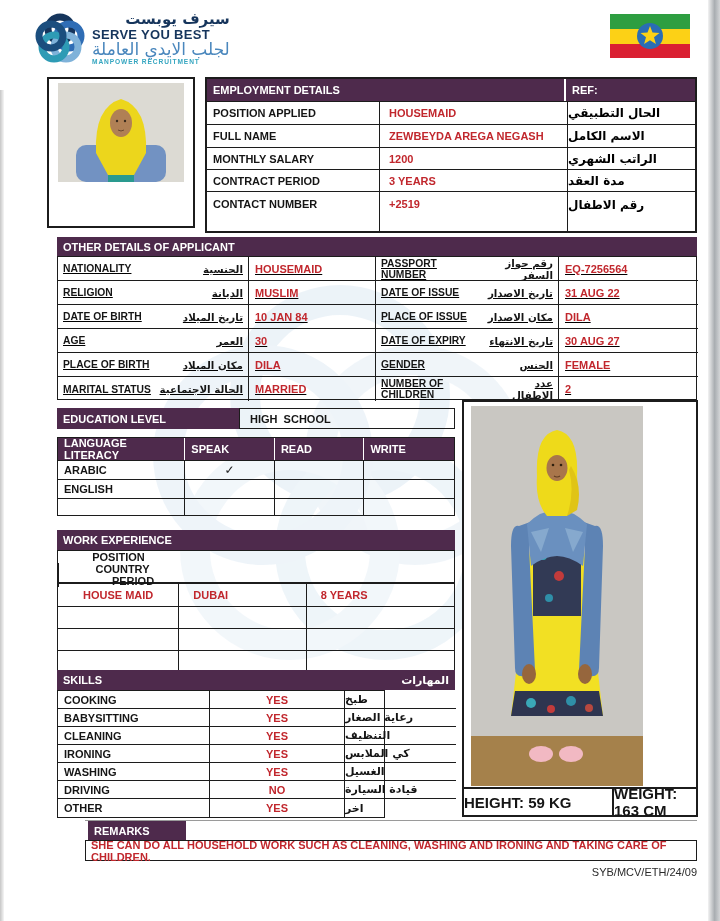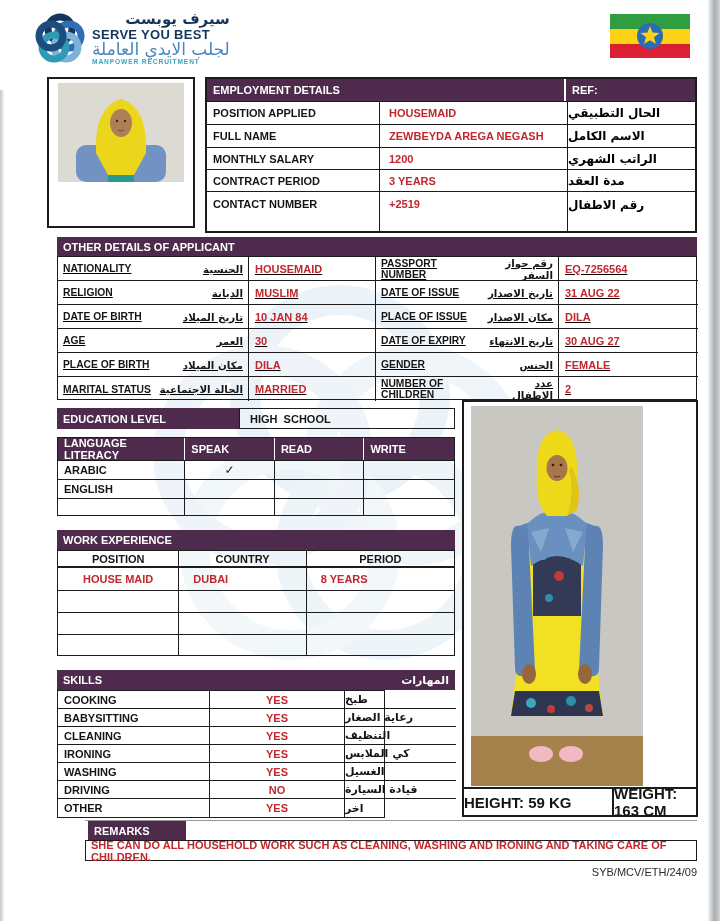--- a/index.html
+++ b/index.html
@@ -73,21 +73,21 @@
   .lang-hdr > div:first-child { border-left:none; }
   .lw1{width:127px}.lw2{width:90px}.lw3{width:90px}.lw4{width:91px}
   .lang-row { display:flex; border-top:1px solid #1c1c1c; }
   .lang-row > div { display:flex; align-items:center; }
   .lang-row .n { padding-left:6px; }
   .lang-row .k { border-left:1px solid #1c1c1c; justify-content:center; font-size:12px; color:#222; }
 
   
   .work-tab { left:57px; top:530px; width:398px; height:20px; }
   .work { left:57px; top:550px; width:398px; border:1px solid #1c1c1c; background:transparent; }
-  .work-hdr { display:flex; height:16px; border-bottom:1px solid #1c1c1c; }
+  .work-hdr { display:flex; height:32px; border-bottom:1px solid #1c1c1c;flex-direction:column; }
   .work-hdr > div { display:flex; align-items:center; justify-content:center; font-weight:bold; font-size:11px; color:#151515; border-left:1px solid #1c1c1c; }
   .work-hdr > div:first-child { border-left:none; }
   .ww1{width:121px}.ww2{width:128px}.ww3{width:149px}
   .work-row { display:flex; border-top:1px solid #1c1c1c; }
   .work-row:first-of-type { border-top:none; }
   .work-row > div { display:flex; align-items:center; border-left:1px solid #1c1c1c; }
   .work-row > div:first-child { border-left:none; justify-content:center; }
   .work-row .pad { padding-left:14px; }
 
   

